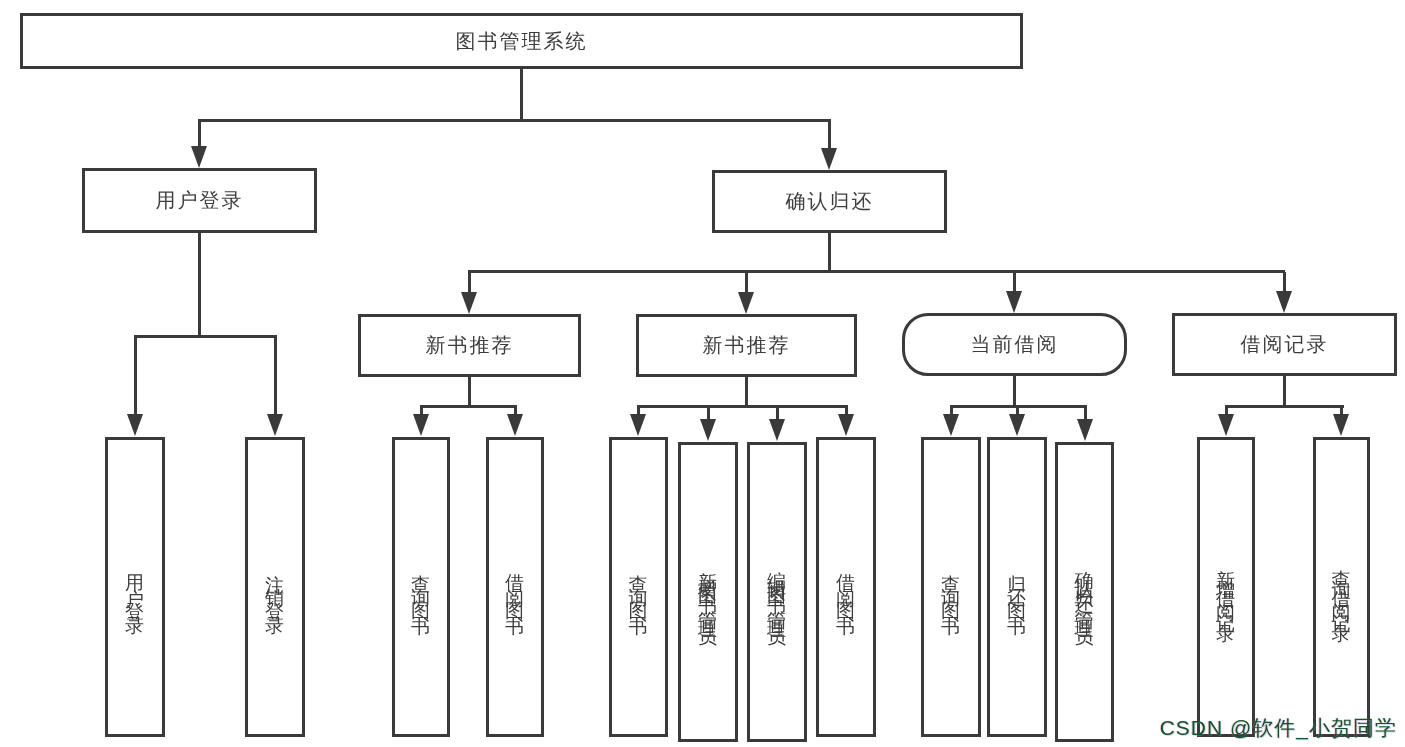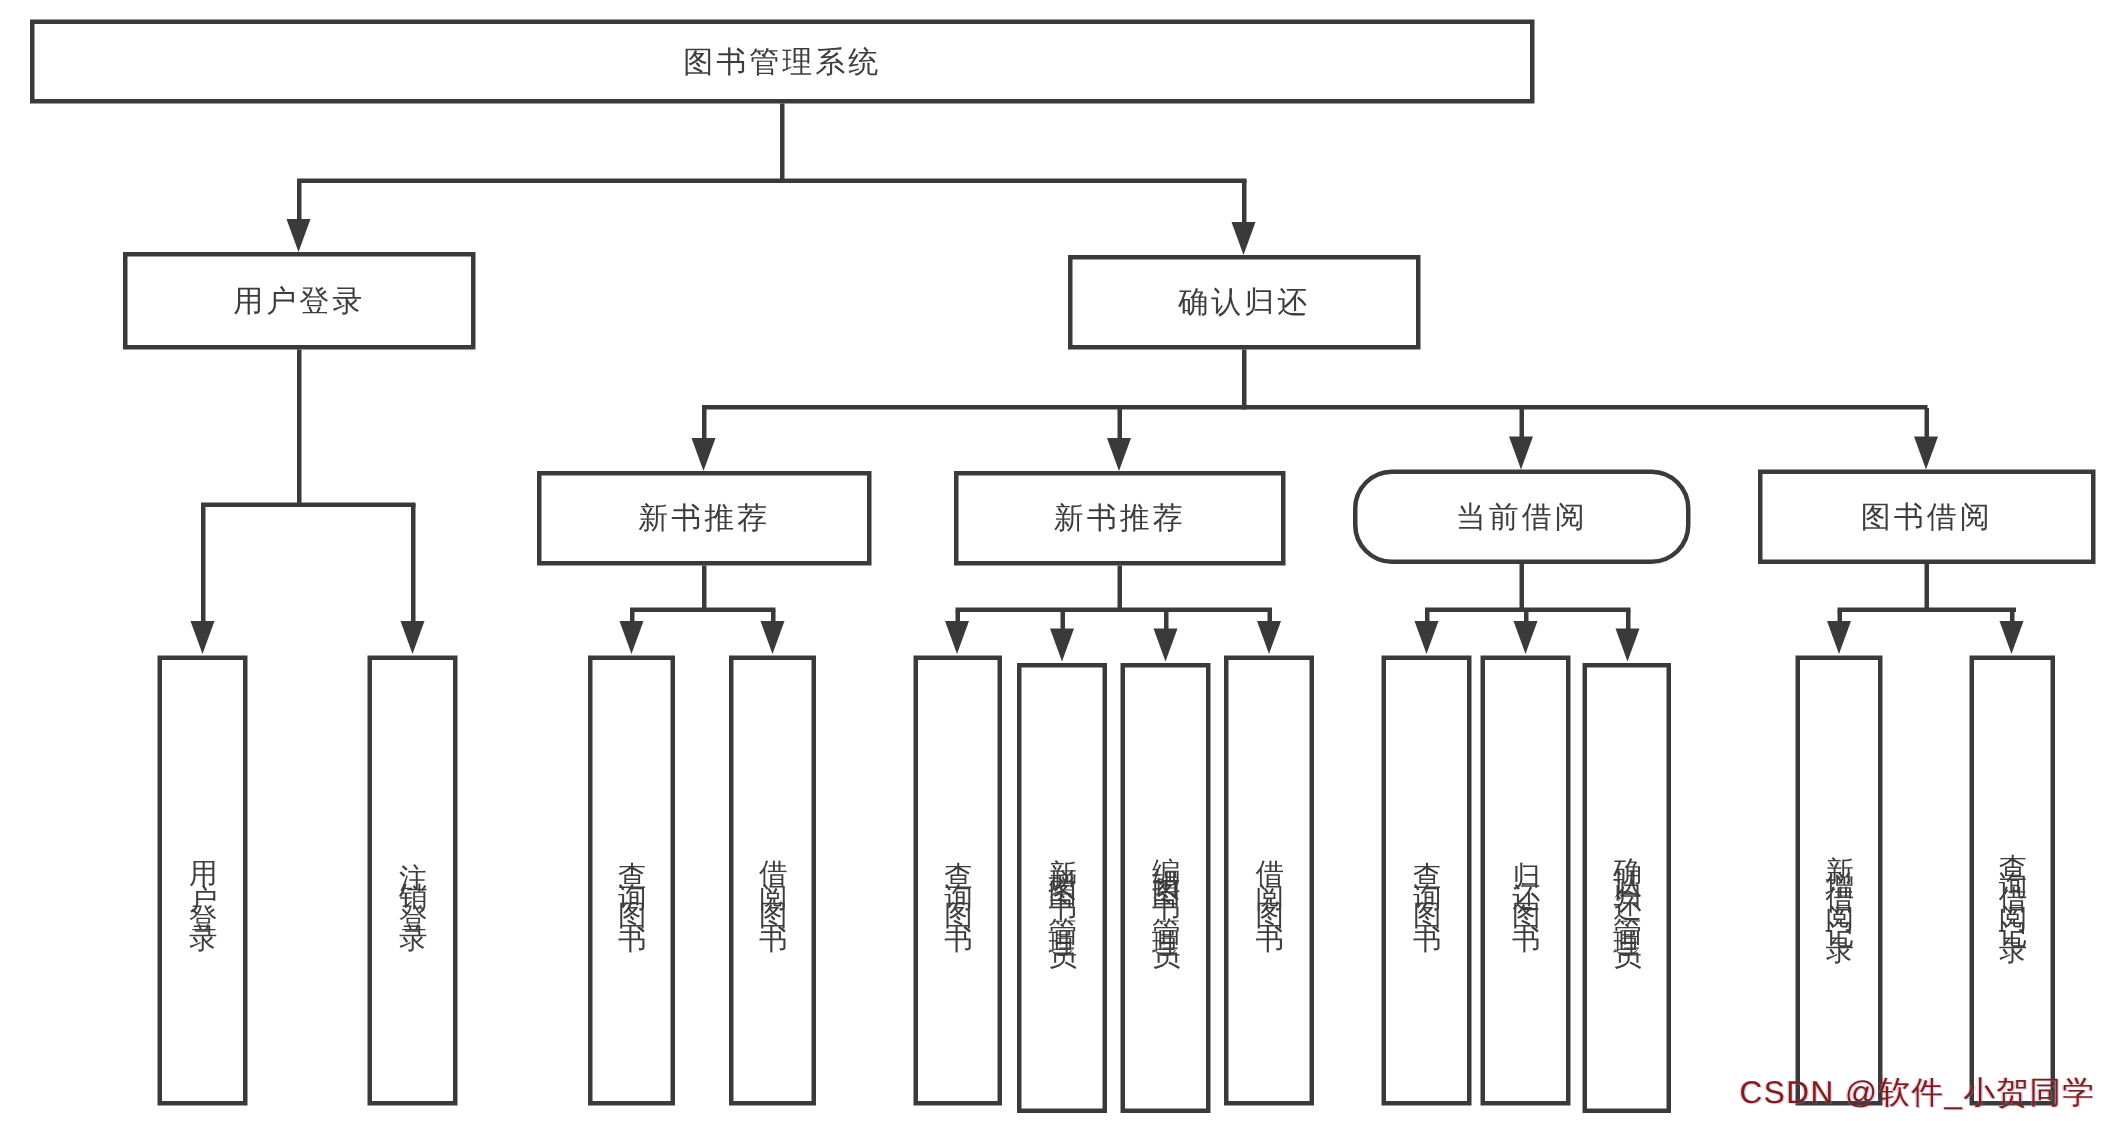--- a/index.html
+++ b/index.html
@@ -65,21 +65,21 @@
     width: 0; height: 0;
     border-left: 8px solid transparent;
     border-right: 8px solid transparent;
     border-top: 22px solid #3a3a3a;
   }
   .watermark {
     position: absolute;
     right: 8px;
     bottom: 5px;
     font-size: 21px;
-    color: #7f1d1d;
+    color: #14532d;
     letter-spacing: 1px;
     z-index: 10;
     text-shadow: -1px 0 rgba(230,120,110,0.35), 1px 1px rgba(120,130,230,0.30);
     white-space: nowrap;
   }
 </style>
 </head>
 <body>
 
 <div id="canvas">
@@ -110,21 +110,21 @@
   <div class="box" style="left:358px; top:314px; width:223px; height:63px;">
     <span>新书推荐</span>
   </div>
   <div class="box" style="left:636px; top:314px; width:221px; height:63px;">
     <span>新书推荐</span>
   </div>
   <div class="box" style="left:902px; top:313px; width:225px; height:63px;border-radius:26px;">
     <span>当前借阅</span>
   </div>
   <div class="box" style="left:1172px; top:313px; width:225px; height:63px;">
-    <span>图书借阅</span>
+    <span>借阅记录</span>
   </div>
 
   <div class="vline" style="left:198px; top:233px; height:105px;"></div>
   <div class="hline" style="left:134px; top:335px; width:143px;"></div>
   <div class="arrow" style="left:127px; top:336px; height:100px;"></div>
   <div class="arrow" style="left:267px; top:336px; height:100px;"></div>
 
   <div class="vline" style="left:468px; top:377px; height:31px;"></div>
   <div class="hline" style="left:420px; top:405px; width:97px;"></div>
   <div class="arrow" style="left:413px; top:407px; height:29px;"></div>

